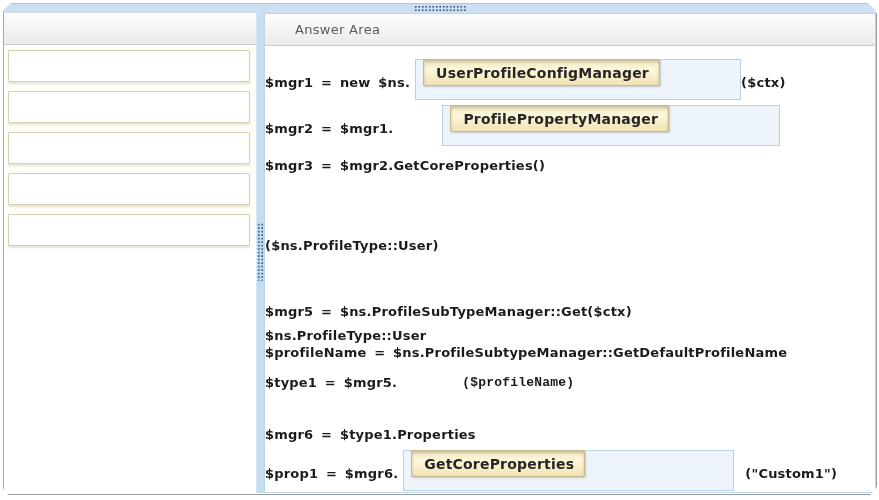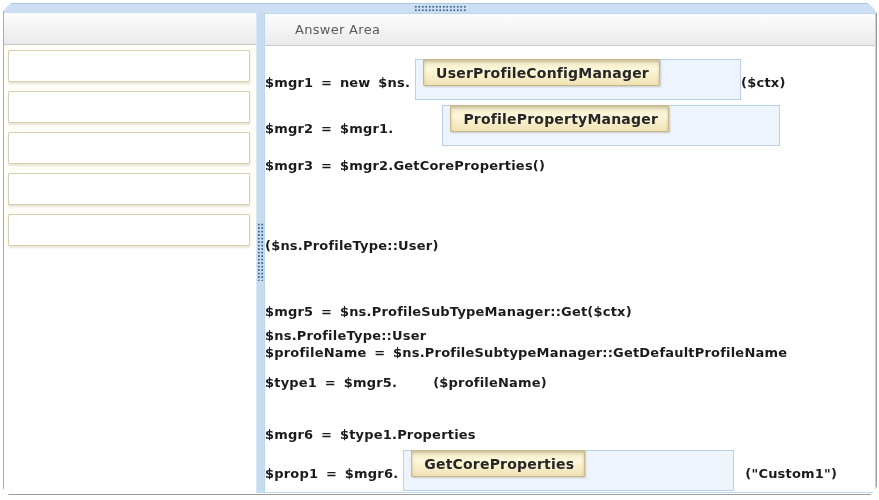--- a/index.html
+++ b/index.html
@@ -95,21 +95,21 @@
   .r7  { top:281px; height:36px; }
   .r8  { top:324px; height:30px; }
   .r9  { top:381px; height:20px; }
   .r10 { top:404px; height:41px; }
   .r1  .slot { width:326px; } .r1  .chip { width:292px; }
   .r2  .slot { width:338px; } .r2  .chip { width:292px; }
   .r4  .slot { width:338px; } .r4  .chip { width:322px; }
   .r8  .slot { width:312px; } .r8  .chip { width:260px; }
   .r10 .slot { width:331px; } .r10 .chip { width:282px; }
   .r1  .suffix { }
-  .r8  .suffix { margin-left:36px; }
+  .r8  .suffix { margin-left:65px;font-family:Liberation Mono, monospace; }
   .r10 .suffix { margin-left:11px; }
 </style>
 </head>
 <body>
 
 <div class="screen">
 
   <div class="top-strip">
     <div class="h-grip"></div>
   </div>

